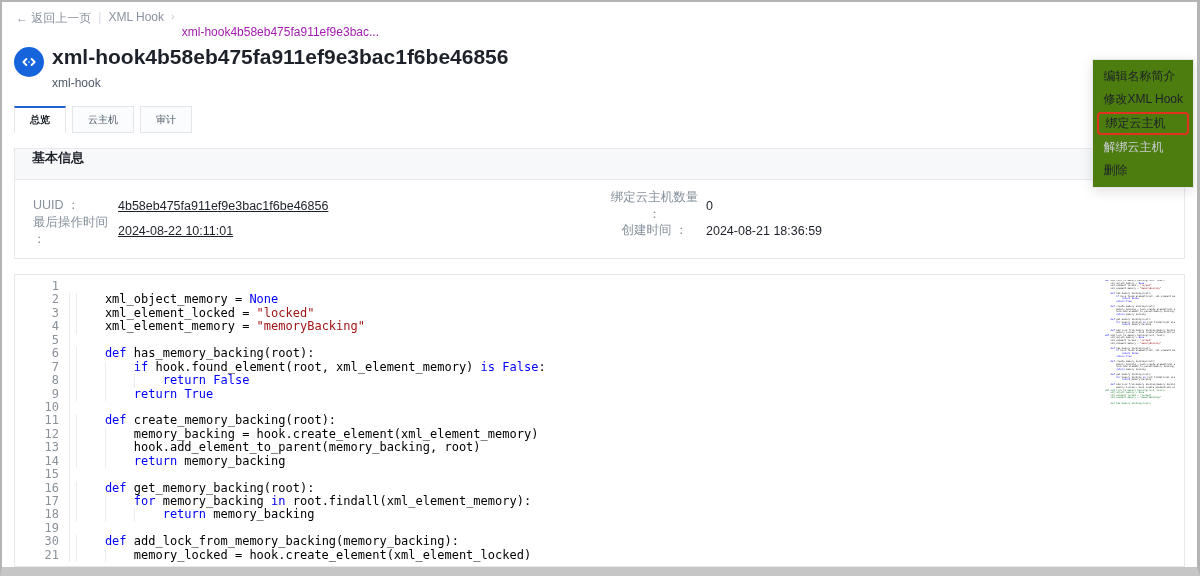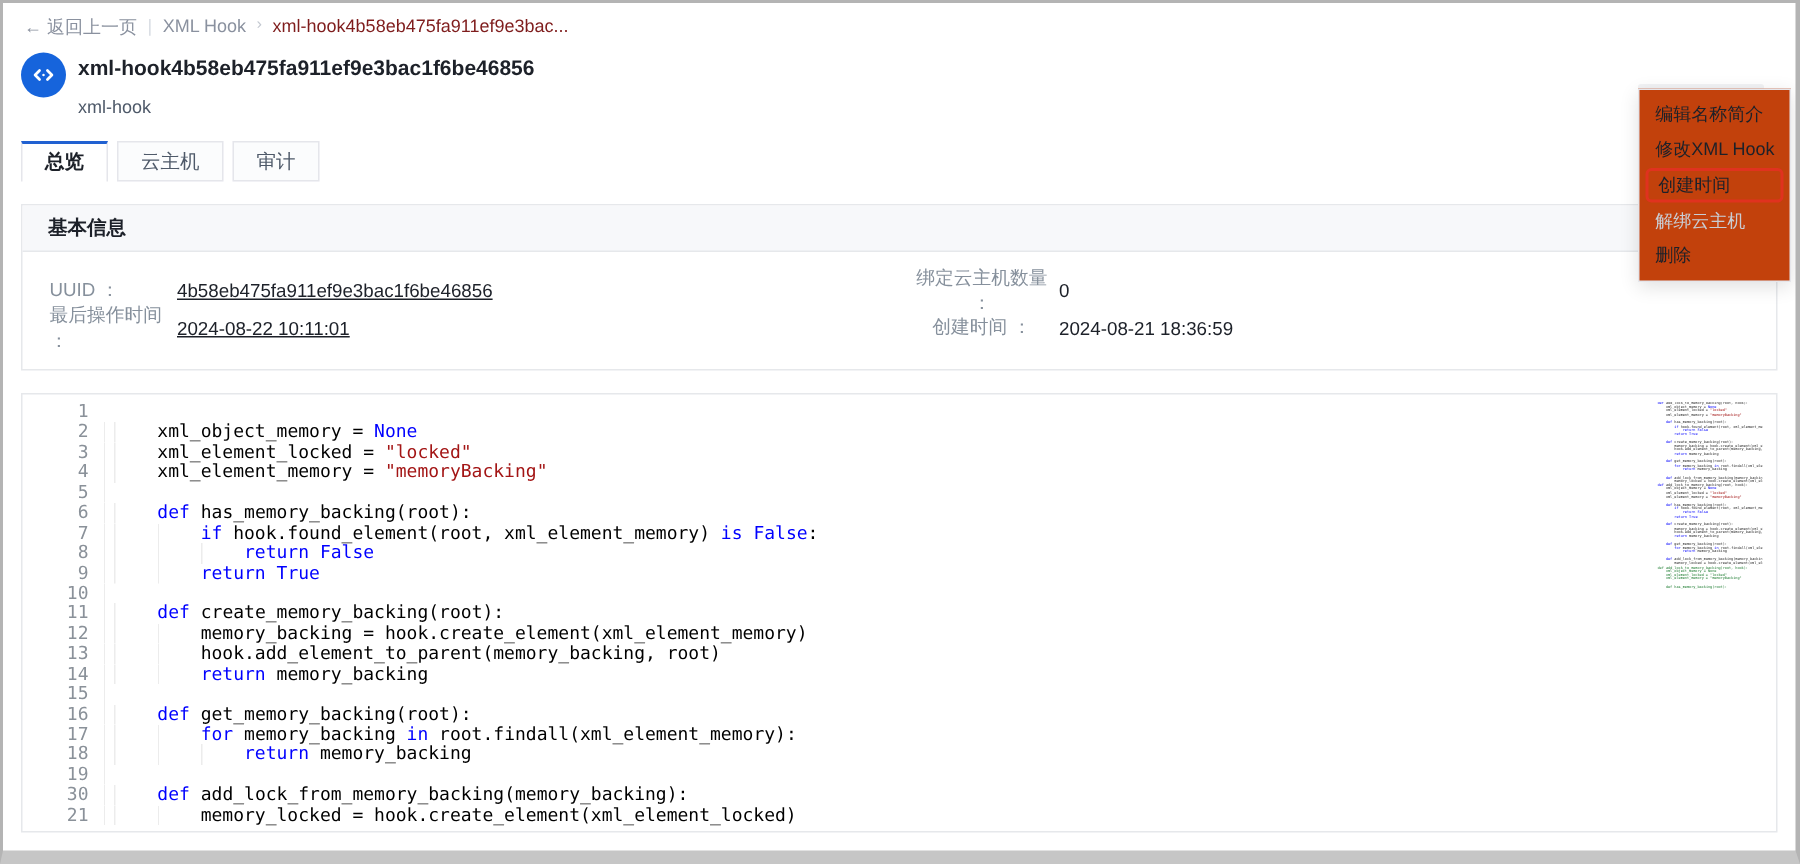--- a/index.html
+++ b/index.html
@@ -13,52 +13,52 @@
     border-width:2px 3px 9px 2px;
     overflow:hidden;
     color:#1d2129;
   }
 
   
   .crumbs { padding:8px 0 0 14px; font-size:12px; color:#8a919f; display:flex; align-items:flex-start; gap:7px; }
   .crumbs .back { color:#8a919f; cursor:pointer; }
   .crumbs .divider { color:#d8dce3; }
   .crumbs .sep { color:#c3c8d0; font-size:11px; }
-  .crumbs .current { color:#7f1d1d; }
+  .crumbs .current { color:#a21caf;margin-top:15px; }
 
   
   .page-header { position:relative; margin:7px 14px 0 12px; }
   .obj-icon { position:absolute; left:0; top:1px; width:30px; height:30px; border-radius:50%;
     background:#1664dc; display:flex; align-items:center; justify-content:center; }
   .title-wrap { padding-left:38px; }
-  .page-title { font-size:14px; font-weight:700; color:#1d2129; line-height:22px; }
+  .page-title { font-size:21px; font-weight:700; color:#1d2129; line-height:22px; }
   .page-subtitle { margin-top:8px; font-size:12px; color:#4e5969; }
 
   
   .more-btn { position:absolute; top:22px; right:7px; height:23px; display:flex; align-items:center; gap:7px;
     background:#f2f3f5; border:none; border-radius:2px; padding:0 10px; font-size:12px; color:#1d2129; cursor:pointer; }
 
   
-  .menu { position:absolute; top:57px; right:3px; z-index:30; background:#c2410c; min-width:84px;
+  .menu { position:absolute; top:57px; right:3px; z-index:30; background:#4d7c0f; min-width:84px;
     border:1px solid #e5e6eb; box-shadow:0 3px 12px rgba(0,0,0,.12); padding:5px 0; }
   .mi { height:23px; line-height:23px; padding:0 10px; font-size:12px; color:#1d2129; white-space:nowrap; cursor:pointer; }
   .mi.dis { color:#c9cdd4; cursor:not-allowed; }
   .mi.hl { border:2px solid #e0321f; border-radius:4px; margin:1px 4px; padding:0 6px; height:23px; line-height:19px; }
 
   
   .tabs { display:flex; gap:6px; margin:16px 0 0 12px; }
   .tab { height:27px; line-height:25px; padding:0 15px; border:1px solid #e5e6eb; background:#fbfcfd;
-    font-size:13px; color:#4e5969; cursor:pointer; }
+    font-size:10px; color:#4e5969; cursor:pointer; }
   .tab.active { background:#fff; border-top:2px solid #2161d1; border-bottom:none; line-height:23px;
     font-weight:700; color:#1d2129; }
 
   
   .card { margin:15px 12px 0; border:1px solid #e6e8eb; background:#fff; }
   .card-header { height:31px; background:#f7f8fa; border-bottom:1px solid #e6e8eb; display:flex;
-    align-items:center; justify-content:space-between; padding:0 17px; }
+    justify-content:space-between; padding:0 17px; }
   .card-title { font-size:13px; font-weight:700; color:#1d2129; }
   .collapse-btn { background:none; border:none; cursor:pointer; color:#4e5969; display:flex; align-items:center; }
 
   
   .info-body { padding:13px 18px 15px; }
   .info-row { display:flex; align-items:center; height:25px; font-size:12.5px; }
   .f-label { color:#86909c; }
   .f-value { color:#1d2129; }
   .c1 { width:85px; }
   .c2 { width:485px;text-decoration:underline; }
@@ -109,21 +109,21 @@
       <svg width="9" height="6" viewBox="0 0 10 6" fill="none" stroke="#4e5969" stroke-width="1.4" stroke-linecap="round">
           <path d="M1 5l4-4 4 4"></path>
         </svg>
     </span>
   </button>
 </div>
 
 <div class="menu">
     <div class="mi">编辑名称简介</div>
     <div class="mi">修改XML Hook</div>
-    <div class="mi hl">创建时间</div>
+    <div class="mi hl">绑定云主机</div>
     <div class="mi dis">解绑云主机</div>
     <div class="mi">删除</div>
   </div>
 
 <div class="tabs">
     <div class="tab active">总览</div>
     <div class="tab">云主机</div>
     <div class="tab">审计</div>
   </div>
 

